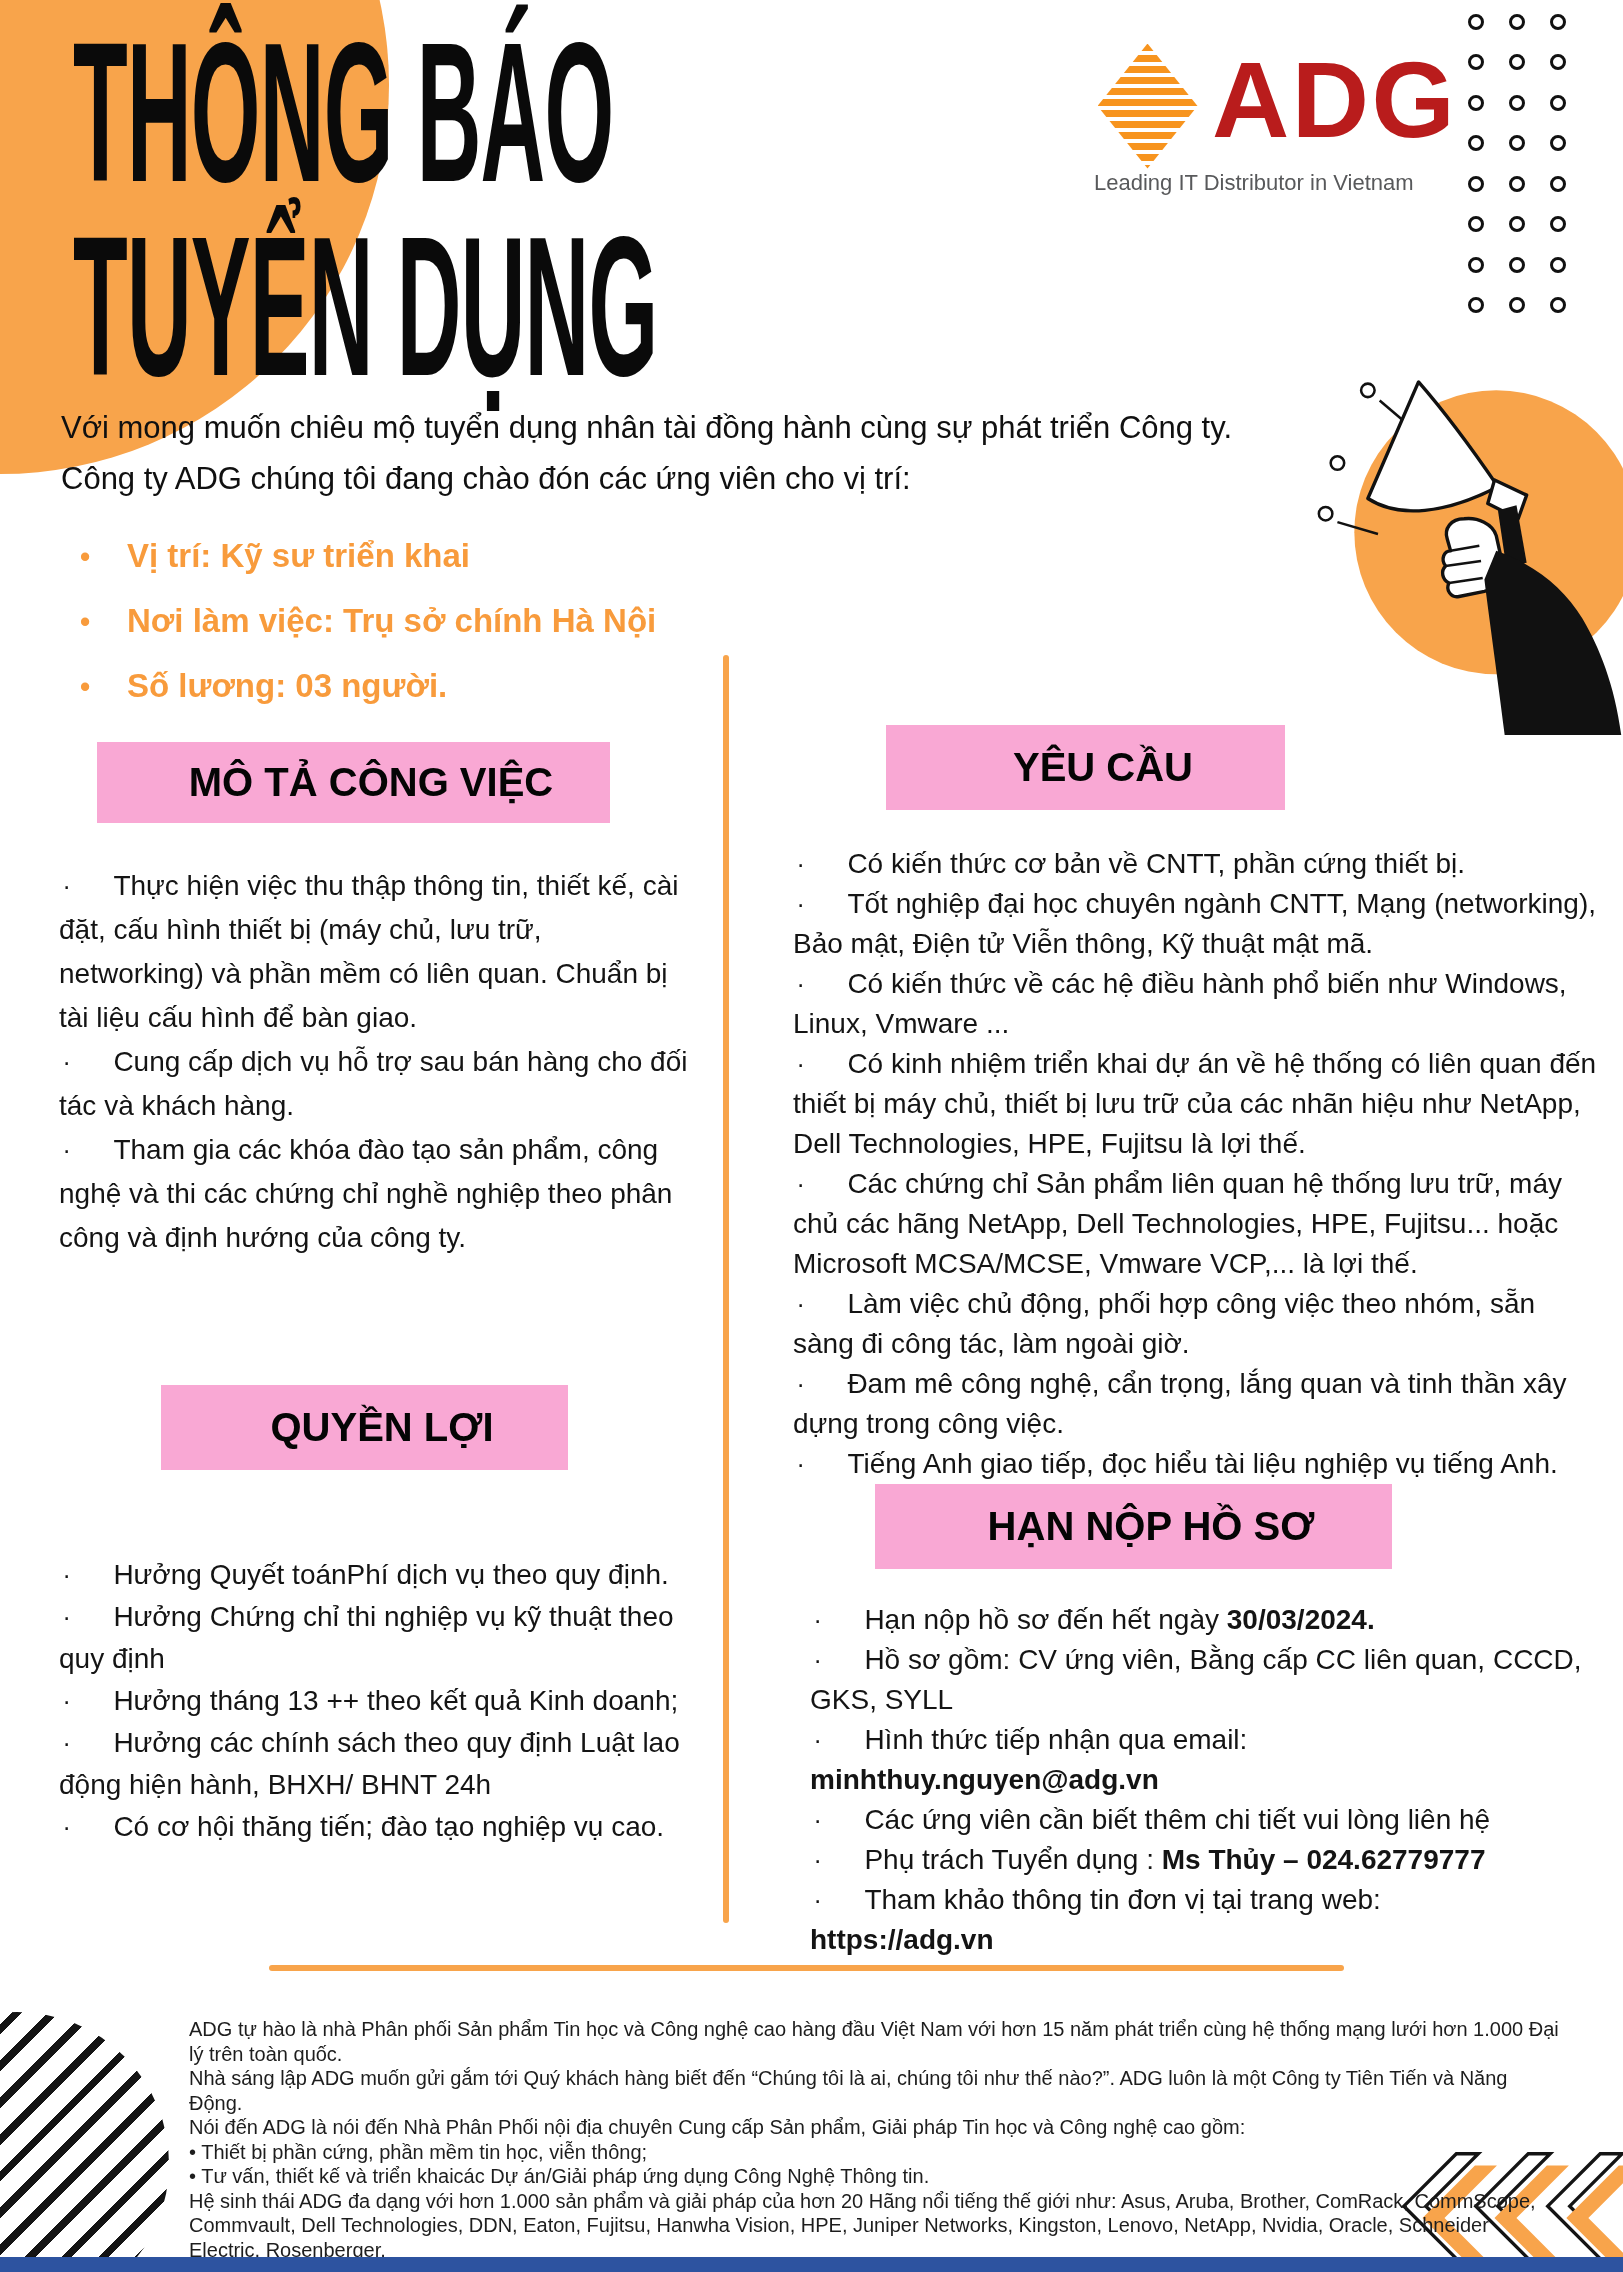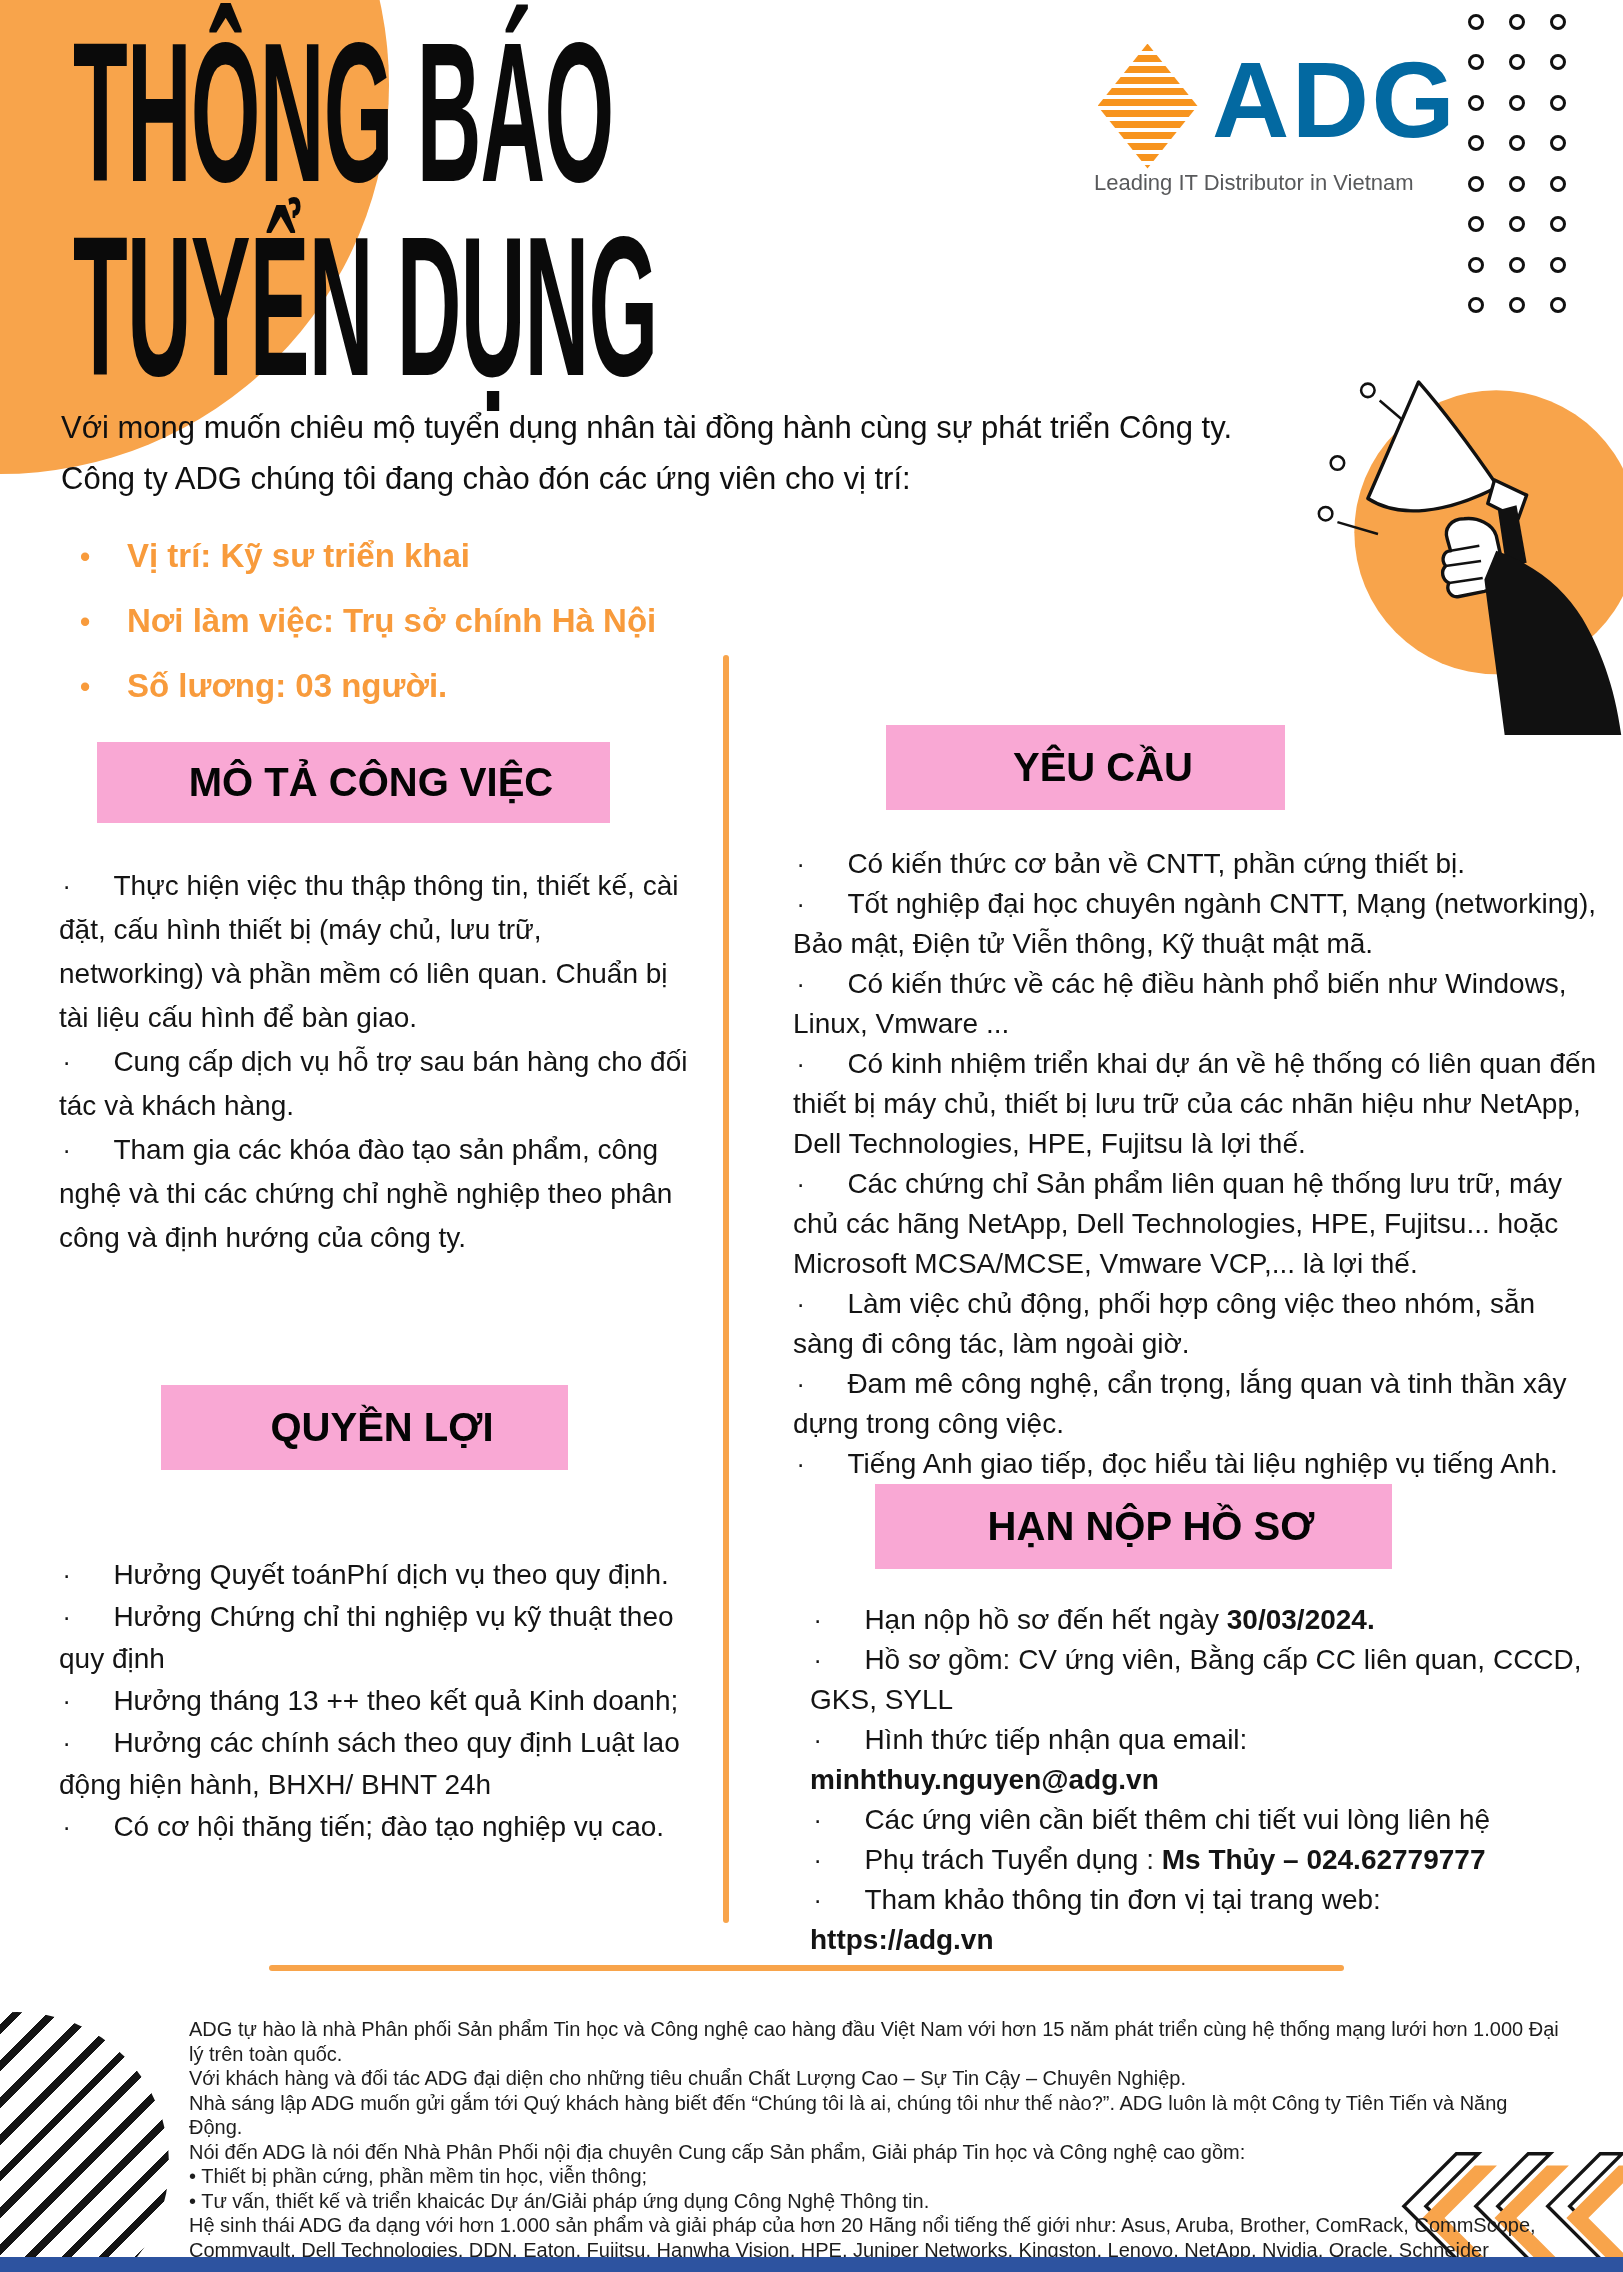--- a/index.html
+++ b/index.html
@@ -16,21 +16,21 @@
     transform:scale(0.45,1);transform-origin:left center;letter-spacing:-1.7px;
   }
   
   .logo{position:absolute;left:1089px;top:30px;z-index:2;width:355px;}
   .logo-diamond{
     position:absolute;left:8.5px;top:13.5px;width:100px;height:125px;
     background:repeating-linear-gradient(to bottom,#F7941E 0 6.8px,#ffffff 6.8px 11px);
     -webkit-clip-path:polygon(50% 0,100% 50%,50% 100%,0 50%);
     clip-path:polygon(50% 0,100% 50%,50% 100%,0 50%);
   }
-  .logo-name{position:absolute;left:123px;top:6.8px;font-size:107px;font-weight:bold;color:#0369a1;letter-spacing:2.5px;line-height:127px;}
+  .logo-name{position:absolute;left:123px;top:6.8px;font-size:107px;font-weight:bold;color:#b91c1c;letter-spacing:2.5px;line-height:127px;}
   .logo-tagline{position:absolute;left:5px;top:140px;font-size:22px;color:#58595B;white-space:nowrap;}
   
   .dots-grid{position:absolute;left:1468px;top:13.5px;display:grid;grid-template-columns:repeat(3,16px);grid-auto-rows:16px;column-gap:25px;row-gap:24.5px;z-index:2;}
   .dot-o{width:16px;height:16px;border:3px solid #111;border-radius:50%;box-sizing:border-box;}
   
   .intro{position:absolute;left:61px;top:402px;width:1387px;z-index:3;font-size:31px;line-height:51px;color:#101010;}
   
   #hl-list{position:absolute;left:80px;top:524px;width:829px;z-index:3;}
   #hl-list .li{margin:0;font-size:33px;font-weight:bold;color:#F89B3C;line-height:64px;white-space:nowrap;}
   #hl-list .marker{display:inline-block;width:47px;font-size:29px;}
@@ -188,21 +188,20 @@
       <p class="li"><span class="marker">·</span><span>Các ứng viên cần biết thêm chi tiết vui lòng liên hệ</span></p>
       <p class="li"><span class="marker">·</span><span>Phụ trách Tuyển dụng : </span><span class="b">Ms Thủy – 024.62779777</span></p>
       <p class="li"><span class="marker">·</span><span>Tham khảo thông tin đơn vị tại trang web:</span></p>
       <p class="li"><span class="b">https://adg.vn</span></p>
     </div>
 
   <div class="h-div"></div>
 
   <div class="footer">
       <p>ADG tự hào là nhà Phân phối Sản phẩm Tin học và Công nghệ cao hàng đầu Việt Nam với hơn 15 năm phát triển cùng hệ thống mạng lưới hơn 1.000 Đại lý trên toàn quốc.</p>
-      <p>Với khách hàng và đối tác ADG đại diện cho những tiêu chuẩn Chất Lượng Cao – Sự Tin Cậy – Chuyên Nghiệp.</p>
       <p>Nhà sáng lập ADG muốn gửi gắm tới Quý khách hàng biết đến “Chúng tôi là ai, chúng tôi như thế nào?”. ADG luôn là một Công ty Tiên Tiến và Năng Động.</p>
       <p>Nói đến ADG là nói đến Nhà Phân Phối nội địa chuyên Cung cấp Sản phẩm, Giải pháp Tin học và Công nghệ cao gồm:</p>
       <p>• Thiết bị phần cứng, phần mềm tin học, viễn thông;</p>
       <p>• Tư vấn, thiết kế và triển khaicác Dự án/Giải pháp ứng dụng Công Nghệ Thông tin.</p>
       <p>Hệ sinh thái ADG đa dạng với hơn 1.000 sản phẩm và giải pháp của hơn 20 Hãng nổi tiếng thế giới như: Asus, Aruba, Brother, ComRack, CommScope, Commvault, Dell Technologies, DDN, Eaton, Fujitsu, Hanwha Vision, HPE, Juniper Networks, Kingston, Lenovo, NetApp, Nvidia, Oracle, Schneider Electric, Rosenberger.</p>
     </div>
 
   <div class="stripes"></div>
 
   <div class="chevrons">

